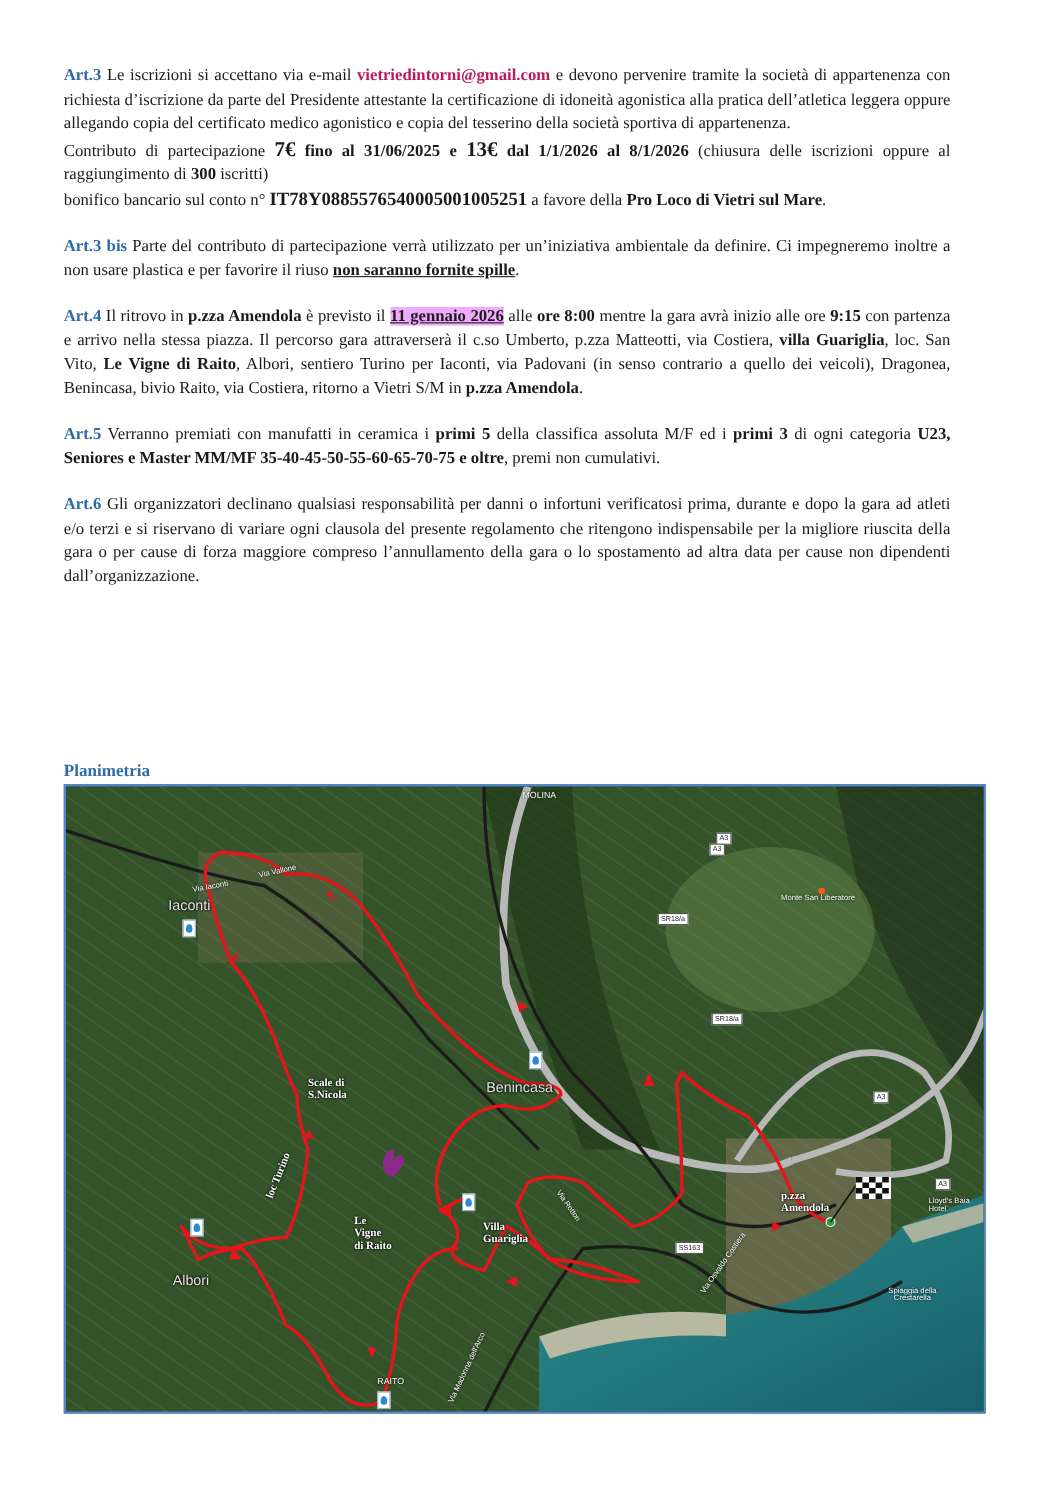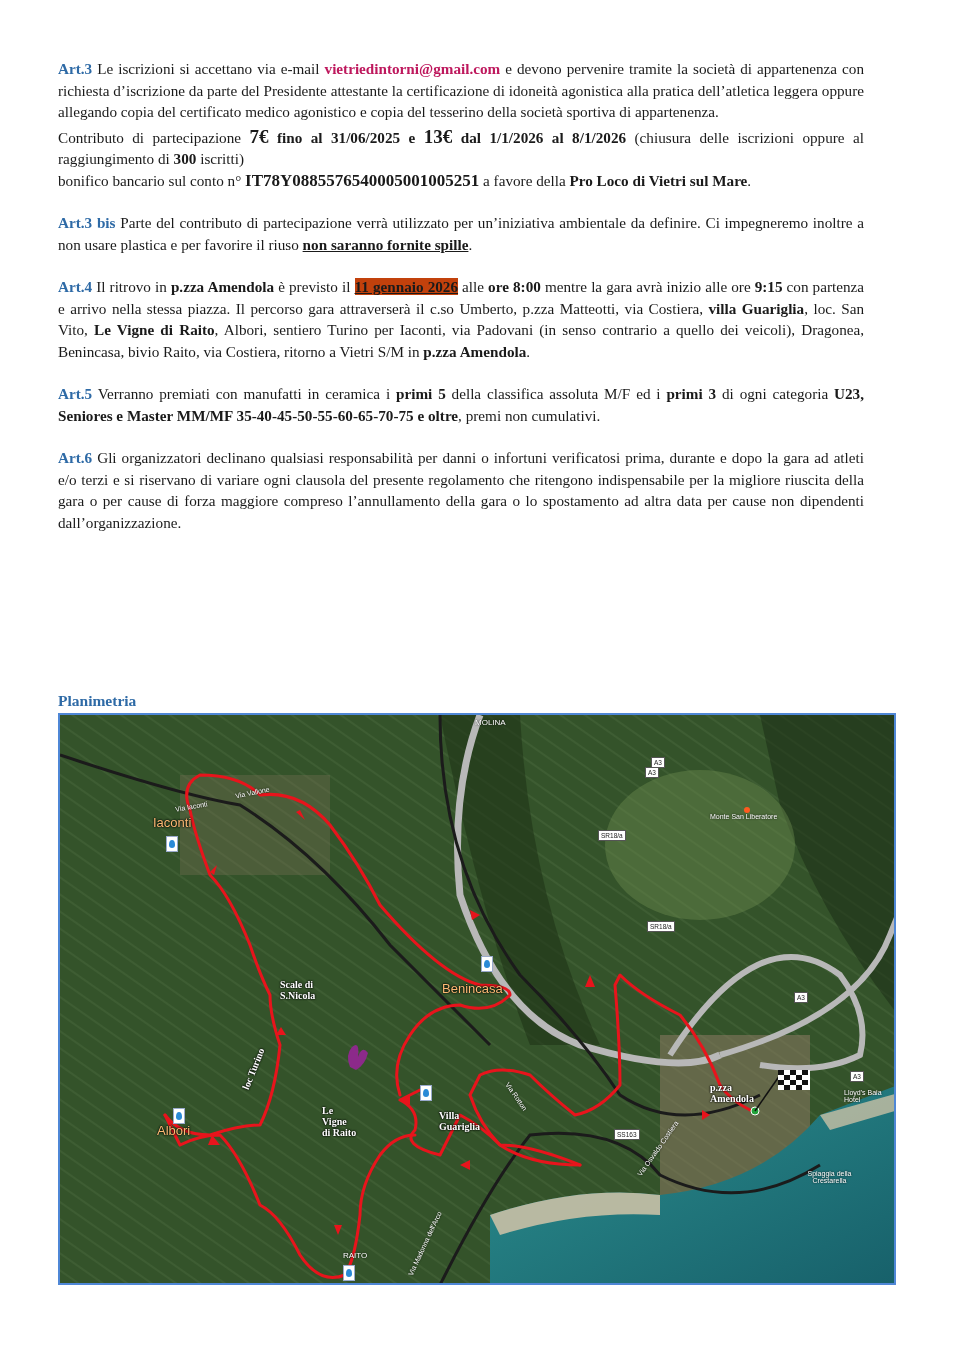--- a/index.html
+++ b/index.html
@@ -6,32 +6,32 @@
   body { width:954px; height:1350px; position:relative; overflow:hidden;
          font-family:"Liberation Serif","DejaVu Serif",serif; color:#1a1a1a; }
   .page { position:absolute; left:58px; top:58px; width:806px; }
   p { margin:0; font-size:15.2px; line-height:21.5px; text-align:justify; }
   .gap { height:21px; }
   .art { color:#2e6aa6; font-weight:bold; }
   .mail { color:#be185d; font-weight:bold; }
   b { font-weight:bold;text-align:right; }
   .big { font-size:19px; font-weight:bold; }
   .iban { font-size:17px; font-weight:bold; }
-  .hl { background:#c2410c; font-weight:bold; text-decoration:underline;margin-top:28px; }
+  .hl { background:#f0abfc; font-weight:bold; text-decoration:underline;margin-top:28px; }
   .ul { }
   .ulb { text-decoration:underline; font-weight:bold; }
   .left { text-align:left; }
   .section-title { position:absolute; left:58px; top:692px; color:#2e6aa6; font-weight:bold;
                    font-size:15.5px; }
   .map { position:absolute; left:58px; top:713px; width:838px; height:572px;
          border:2px solid #4f87d6; box-sizing:border-box; overflow:hidden; background:#2f4a24; }
   .map svg { position:absolute; left:0; top:0; }
   .lbl { position:absolute; font-family:"Liberation Serif",serif; font-weight:bold; color:#fff;
          font-size:10px; line-height:11px; text-shadow:0 0 2px #000,0 0 2px #000; }
-  .place { position:absolute; font-family:"Liberation Sans",sans-serif; color:#fdba74; font-size:13px;
+  .place { position:absolute; font-family:"Liberation Sans",sans-serif; color:#e5e5e5; font-size:13px;
            text-shadow:0 0 2px #000,0 0 2px #000; }
   .small { position:absolute; font-family:"Liberation Sans",sans-serif; color:#fff; font-size:7px;
            text-shadow:0 0 2px #000; }
   .shield { position:absolute; background:#fff; color:#222; font-family:"Liberation Sans",sans-serif;
             font-size:6.5px; padding:0 2px; border:1px solid #555; line-height:9px; }
   .water { position:absolute; width:10px; height:14px; background:#fff; border:1px solid #9ac;
            display:flex; align-items:center; justify-content:center; }
   .water i { width:6px; height:8px; background:#2a8ad6; border-radius:50% 50% 50% 50% / 60% 60% 40% 40%; display:block; }
 </style>
 </head>
@@ -150,21 +150,21 @@
   <div class="lbl" style="left:262px;top:390px;white-space:pre;">Le
 Vigne
 di Raito</div>
   <div class="lbl" style="left:379px;top:395px;white-space:pre;">Villa
 Guariglia</div>
   <div class="lbl" style="left:650px;top:367px;white-space:pre;">p.zza
 Amendola</div>
 
   <div class="place" style="left:93px;top:100px;">Iaconti</div>
   <div class="place" style="left:382px;top:266px;">Benincasa</div>
-  <div class="place" style="left:97px;top:408px;">Albori</div>
+  <div class="place" style="left:97px;top:441px;">Albori</div>
   <div class="small" style="left:283px;top:536px;font-size:8px;">RAITO</div>
   <div class="small" style="left:415px;top:3px;font-size:8px;">MOLINA</div>
   <div class="small" style="left:650px;top:98px;">Monte San Liberatore</div>
   <div class="small" style="left:784px;top:374px;width:40px;">Lloyd's Baia Hotel</div>
   <div class="small" style="left:742px;top:455px;width:55px;text-align:center;">Spiaggia della Crestarella</div>
   <div class="small" style="left:175px;top:74px;transform:rotate(-12deg);">Via Vallone</div>
   <div class="small" style="left:115px;top:88px;transform:rotate(-10deg);">Via Iaconti</div>
   <div class="small" style="left:565px;top:430px;transform:rotate(-55deg);">Via Osvaldo Costiera</div>
   <div class="small" style="left:330px;top:525px;transform:rotate(-65deg);">Via Madonna dell'Arco</div>
   <div class="small" style="left:440px;top:378px;transform:rotate(55deg);">Via Rotton</div>

